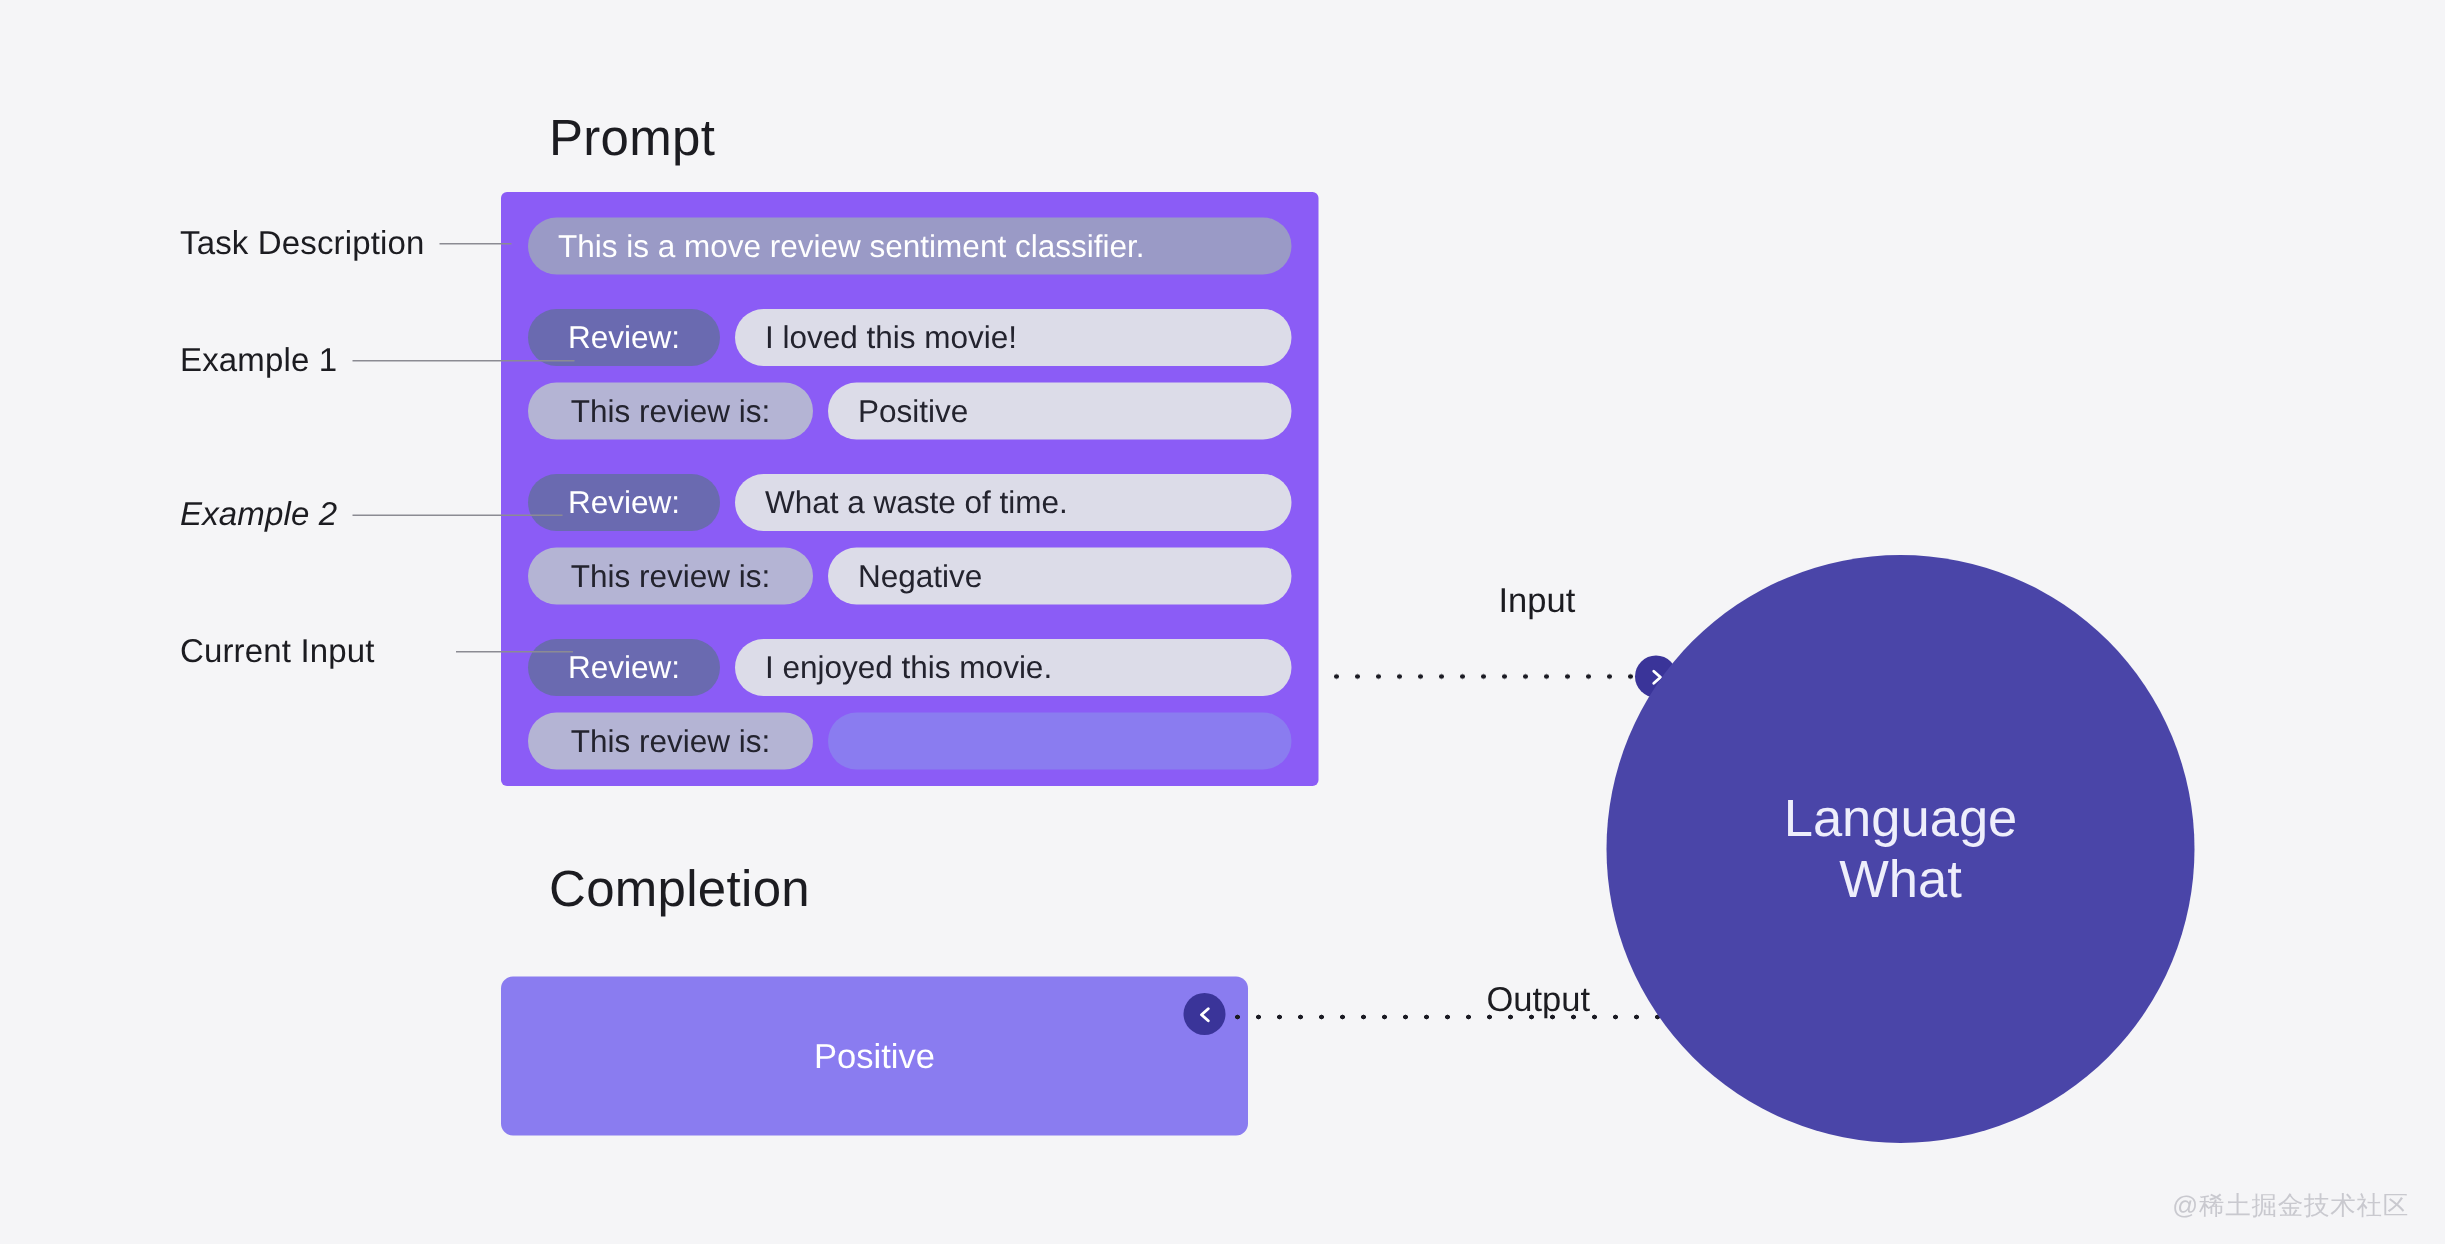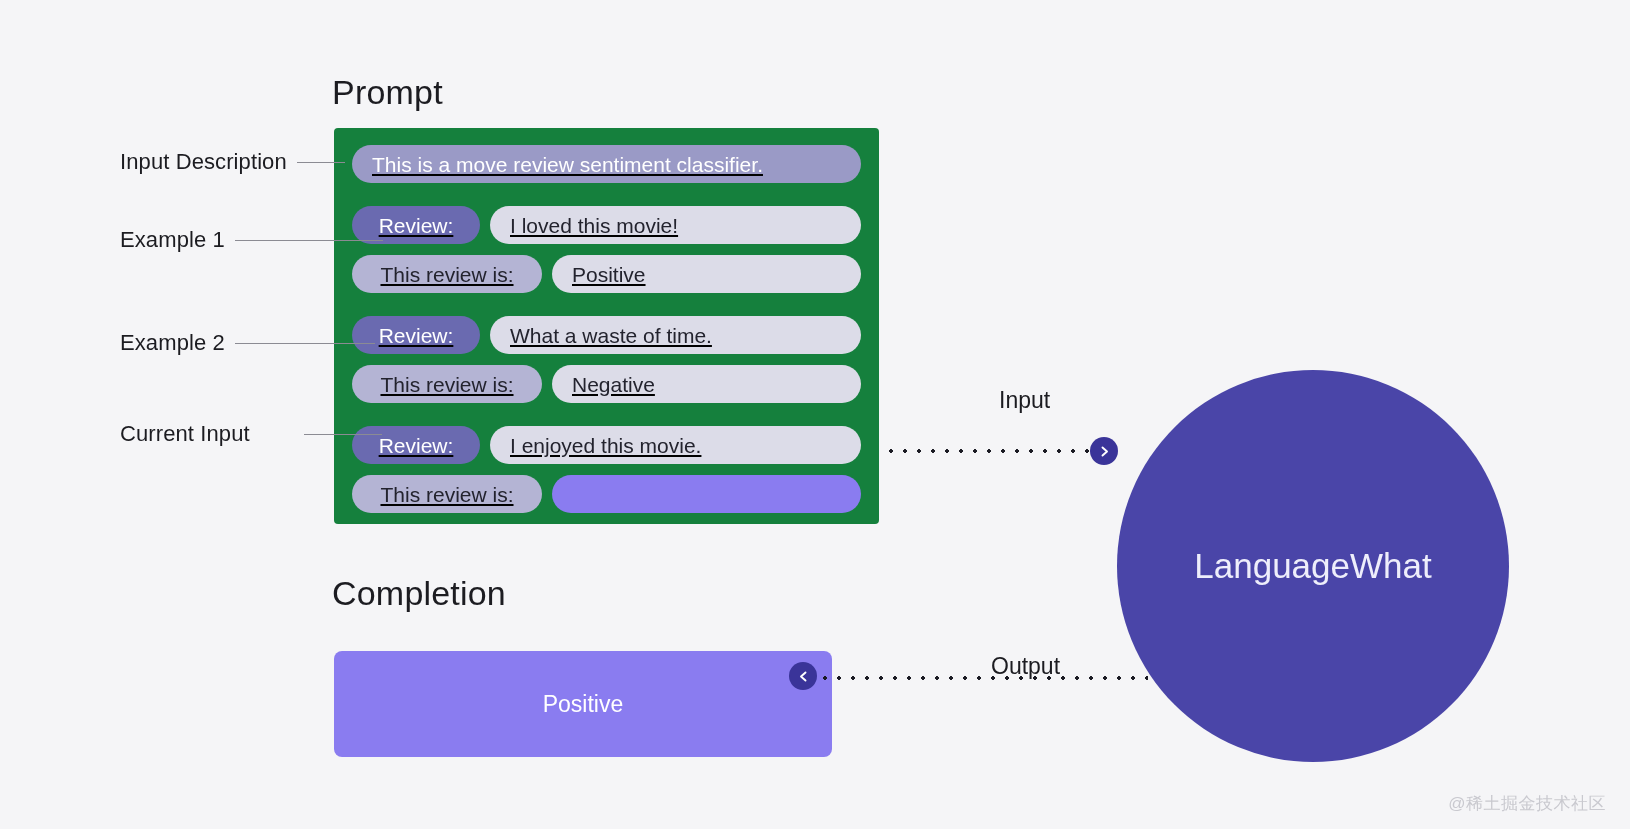--- a/index.html
+++ b/index.html
@@ -24,35 +24,35 @@
   }
 
   
   .section-heading {
     position: absolute;
     font-size: 34px;
     font-weight: 400;
     color: #1c1c21;
     letter-spacing: 0.2px;
     white-space: nowrap;
+    margin-left: 34px;
   }
   #prompt-heading { left: 332px; top: 73px; }
   #completion-heading { left: 332px; top: 574px; }
 
   
   .prompt-panel {
     position: absolute;
     left: 334px;
     top: 128px;
     width: 545px;
     height: 396px;
-    background: #15803d;
+    background: #8b5cf6;
     border-radius: 4px;
     padding: 17px 18px;
-    text-decoration: underline;
   }
 
   .row {
     display: flex;
     align-items: center;
     gap: 10px;
   }
   .row + .row { margin-top: 11px; }
   .row.group-gap { margin-top: 23px; }
 
@@ -123,21 +123,21 @@
   .leader {
     height: 1px;
     background: #8b8b93;
     margin-left: 10px;
   }
 
   #annot-task    { left: 120px; top: 150px; }
   #annot-task .leader    { width: 48px; }
   #annot-example1{ left: 120px; top: 228px; }
   #annot-example1 .leader{ width: 148px; }
-  #annot-example2{ left: 120px; top: 331px; }
+  #annot-example2{ left: 120px; top: 331px; font-style: italic; }
   #annot-example2 .leader{ width: 140px; }
   #annot-current { left: 120px; top: 422px; gap: 44px; }
   #annot-current .leader { width: 78px; }
 
   
   .completion-box {
     position: absolute;
     left: 334px;
     top: 651px;
     width: 498px;
@@ -147,28 +147,28 @@
     display: flex;
     align-items: center;
     justify-content: center;
     color: #ffffff;
     font-size: 23px;
   }
 
   
   .lm-circle {
     position: absolute;
-    left: 1117px;
+    left: 1071px;
     top: 370px;
     width: 392px;
     height: 392px;
     border-radius: 50%;
     background: #4a45a8;
     display: flex;
-    flex-direction: row;
+    flex-direction: column;
     align-items: center;
     justify-content: center;
     color: #eeeefb;
     font-size: 35px;
     line-height: 1.18;
     text-align: center;
   }
 
   
   .dotted-line {
@@ -252,21 +252,21 @@
       <div class="pill pill-value">I enjoyed this movie.</div>
     </div>
     <div class="row">
       <div class="pill pill-key-soft">This review is:</div>
       <div class="pill pill-blank"></div>
     </div>
 
   </div>
 
   <div class="annot" id="annot-task">
-    <span class="annot-text">Input Description</span>
+    <span class="annot-text">Task Description</span>
     <span class="leader"></span>
   </div>
 
   <div class="annot" id="annot-example1">
     <span class="annot-text">Example 1</span>
     <span class="leader"></span>
   </div>
 
   <div class="annot" id="annot-example2">
     <span class="annot-text">Example 2</span>

